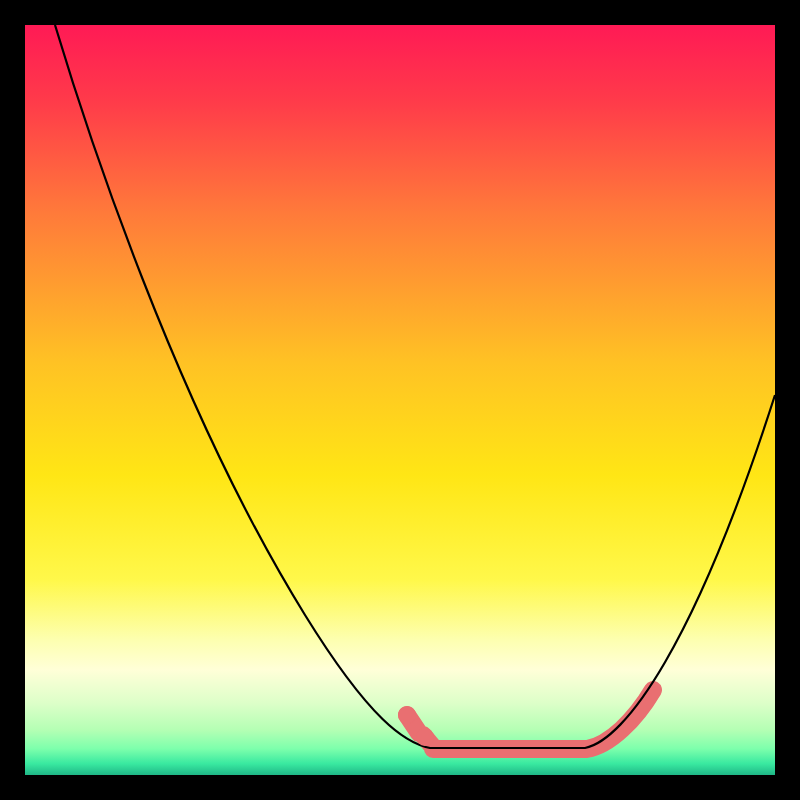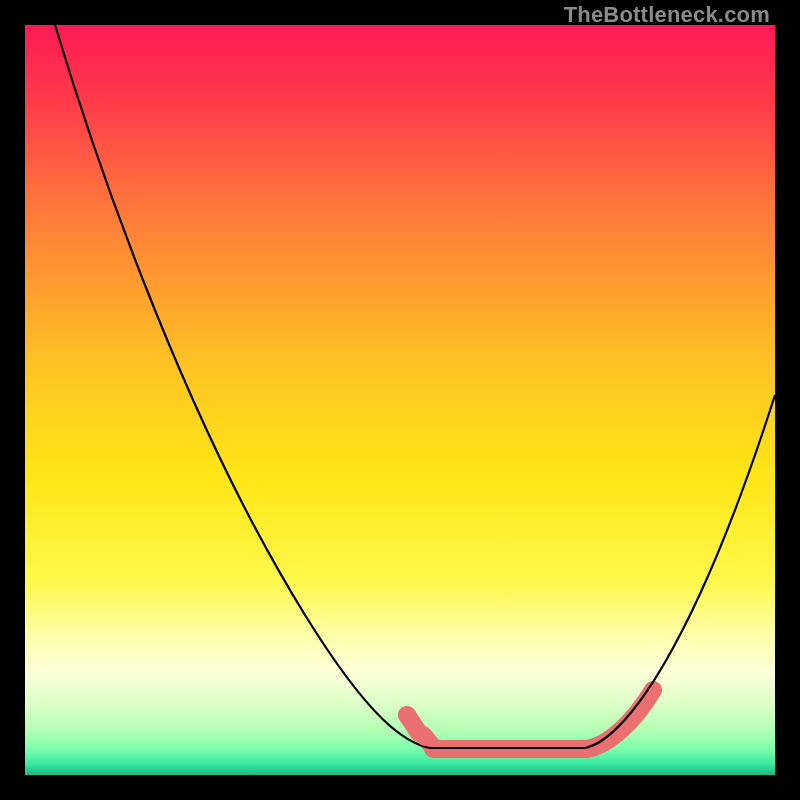--- a/index.html
+++ b/index.html
@@ -37,21 +37,20 @@
     letter-spacing: 0.2px;
   }
   svg {
     display: block;
   }
 </style>
 </head>
 <body>
 
 <div class="frame">
-  <div class="watermark">TheBottleneck.com</div>
   <div class="plot-area">
     <svg id="chart-svg" width="750" height="750" viewBox="0 0 750 750">
       <defs>
         <linearGradient id="bg-grad" x1="0" y1="0" x2="0" y2="1">
             <stop offset="0%" stop-color="#ff1a55"></stop>
             <stop offset="10%" stop-color="#ff3a4a"></stop>
             <stop offset="25%" stop-color="#ff7a3a"></stop>
             <stop offset="45%" stop-color="#ffc224"></stop>
             <stop offset="60%" stop-color="#ffe615"></stop>
             <stop offset="74%" stop-color="#fff84a"></stop>

